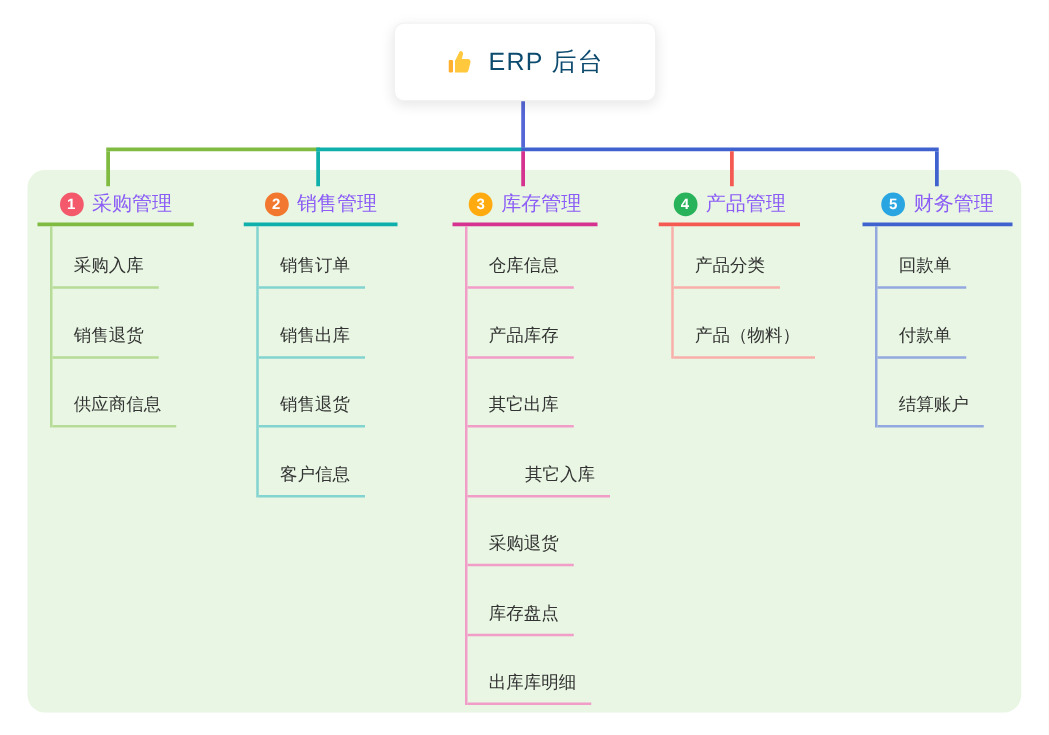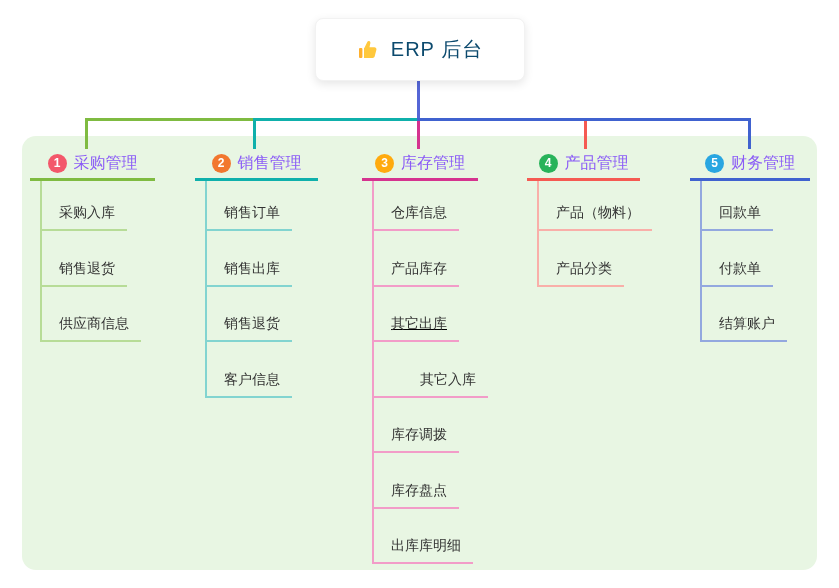--- a/index.html
+++ b/index.html
@@ -112,49 +112,49 @@
       <span class="badge" style="background: rgb(255, 170, 14);">3</span>
       <span class="branch-label">库存管理</span>
     </div>
     <div class="children" style="left: 372px; border-left-color: rgb(242, 156, 200);">
         <div class="child" style="border-bottom-color: rgb(242, 156, 200);">
           <span class="child-label">仓库信息</span>
         </div>
         <div class="child" style="border-bottom-color: rgb(242, 156, 200);">
           <span class="child-label">产品库存</span>
         </div>
-        <div class="child" style="border-bottom-color: rgb(242, 156, 200); text-decoration: underline;">
+        <div class="child" style="border-bottom-color: rgb(242, 156, 200);">
           <span class="child-label">其它出库</span>
         </div>
         <div class="child" style="border-bottom-color: rgb(242, 156, 200); padding-left: 46px;">
           <span class="child-label">其它入库</span>
         </div>
         <div class="child" style="border-bottom-color: rgb(242, 156, 200);">
-          <span class="child-label">库存调拨</span>
+          <span class="child-label">采购退货</span>
         </div>
         <div class="child" style="border-bottom-color: rgb(242, 156, 200); align-items: flex-end;">
           <span class="child-label">库存盘点</span>
         </div>
         <div class="child" style="border-bottom-color: rgb(242, 156, 200);">
           <span class="child-label">出库库明细</span>
         </div>
       </div>
   </div>
 
   <div>
     <div class="branch-header" style="left: 527px; width: 113px; border-bottom-color: rgb(245, 90, 82);">
       <span class="badge" style="background: rgb(40, 179, 90);">4</span>
       <span class="branch-label">产品管理</span>
     </div>
     <div class="children" style="left: 537px; border-left-color: rgb(249, 175, 169);">
         <div class="child" style="border-bottom-color: rgb(249, 175, 169);">
-          <span class="child-label">产品（物料）</span>
+          <span class="child-label">产品分类</span>
         </div>
         <div class="child" style="border-bottom-color: rgb(249, 175, 169);">
-          <span class="child-label">产品分类</span>
+          <span class="child-label">产品（物料）</span>
         </div>
       </div>
   </div>
 
   <div>
     <div class="branch-header" style="left: 690px; width: 120px; border-bottom-color: rgb(64, 98, 207);">
       <span class="badge" style="background: rgb(41, 166, 225);">5</span>
       <span class="branch-label">财务管理</span>
     </div>
     <div class="children" style="left: 700px; border-left-color: rgb(147, 168, 223);">

